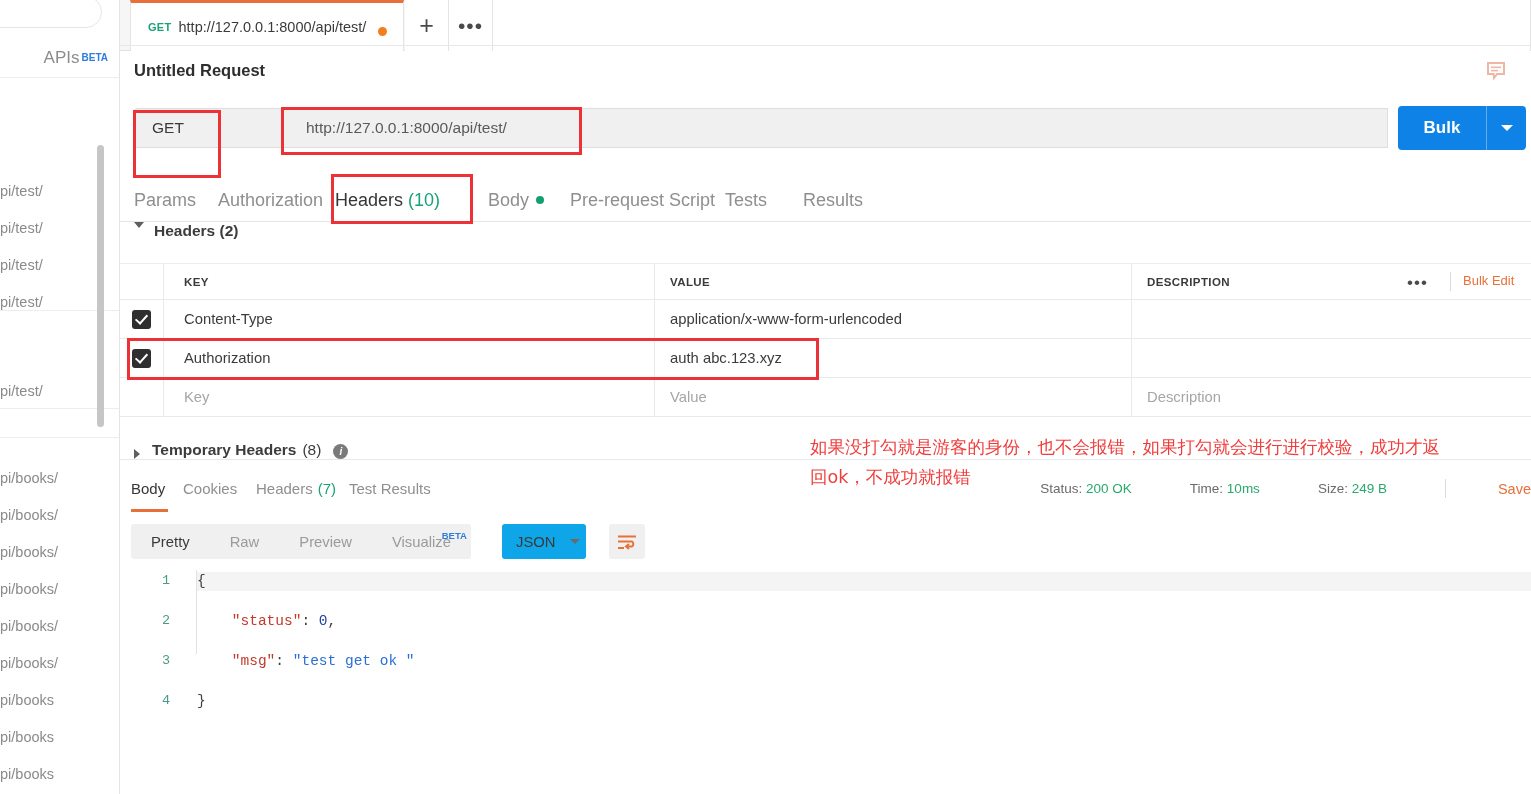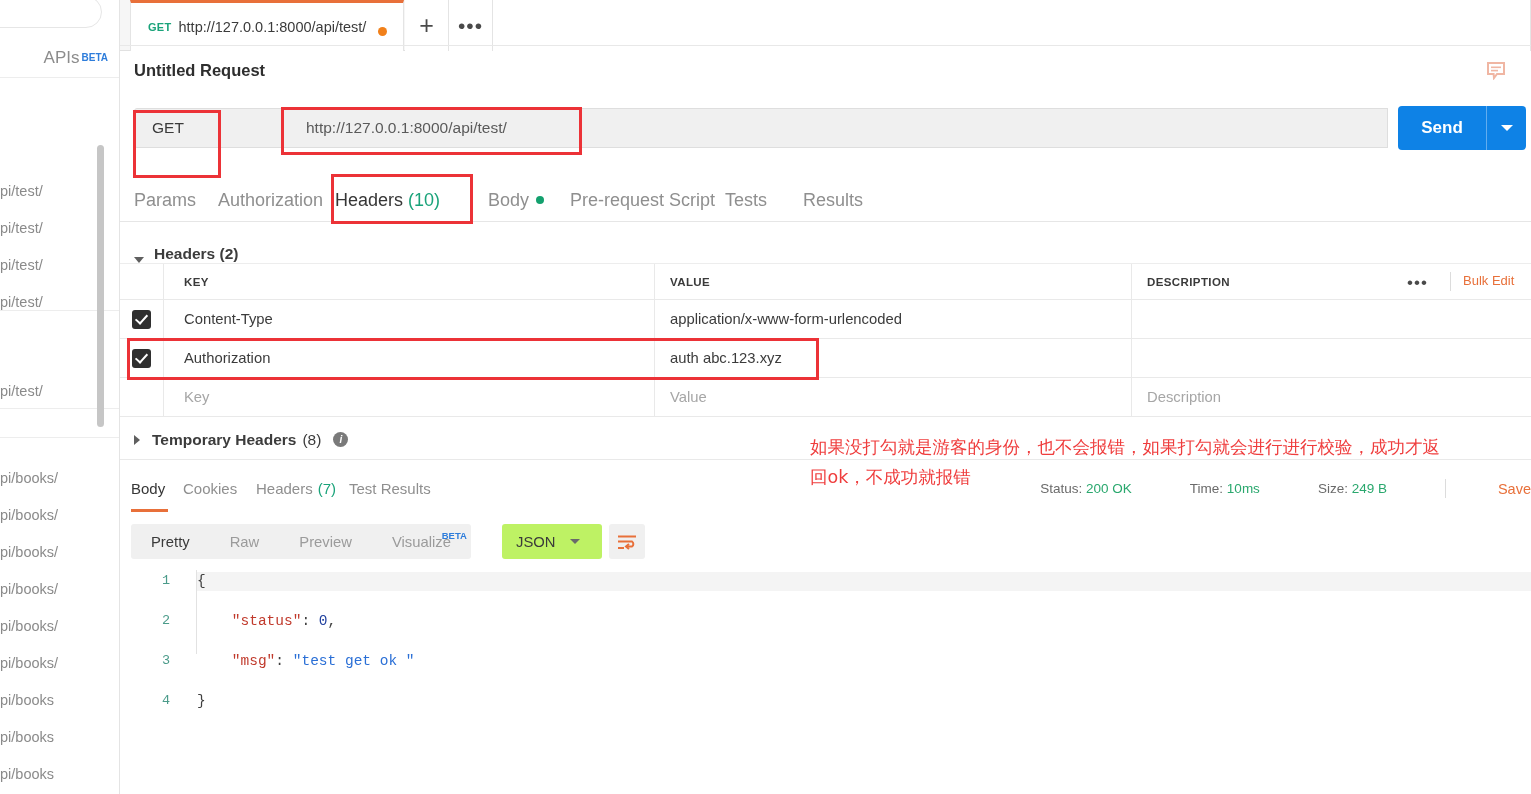--- a/index.html
+++ b/index.html
@@ -151,21 +151,21 @@
   }
   .rt.active { color: #363636; }
   .rt .cnt { color: #1aa37a; margin-left: 5px; }
   .rt .dot {
     width: 8px; height: 8px; border-radius: 50%; background: #13a06e; margin-left: 7px;
   }
 
   
   #hdr-collapse {
     position: absolute; left: 0; top: 222px; width: 1411px; height: 42px;
-    display: flex; align-items: flex-end; padding-left: 14px;
+    display: flex; align-items: flex-start; padding-left: 14px;
     border-bottom: 1px solid #ededed;
   }
   .tri-down {
     width: 0; height: 0; border-left: 5px solid transparent;
     border-right: 5px solid transparent; border-top: 6px solid #5f5f5f; margin-right: 10px;
   }
   .tri-right {
     width: 0; height: 0; border-top: 5px solid transparent;
     border-bottom: 5px solid transparent; border-left: 6px solid #5f5f5f; margin-right: 12px;
   }
@@ -204,21 +204,21 @@
   }
   #hdr-dots {
     position: absolute; left: 1287px; top: 9px; font-size: 17px; color: #4a4a4a; letter-spacing: 1px;
   }
   #hdr-vdiv { position: absolute; left: 1330px; top: 8px; width: 1px; height: 19px; background: #dcdcdc; }
   #hdr-bulk { position: absolute; left: 1343px; top: 9px; font-size: 13px; color: #e8703a; }
 
   
   #temp-hdr {
     position: absolute; left: 0; top: 420px; width: 1411px; height: 40px;
-    display: flex; align-items: center; padding-left: 14px;
+    display: flex; align-items: flex-end; padding-left: 14px;
     border-bottom: 1px solid #e9e9e9;
   }
   #temp-hdr-label { font-size: 15.5px; color: #3c3c3c; font-weight: 600; }
   #temp-hdr-cnt { font-size: 15.5px; color: #3c3c3c; margin-left: 6px; }
   #info-icon {
     width: 15px; height: 15px; border-radius: 50%; background: #7a7a7a;
     color: #fff; font-size: 10px; font-weight: bold; font-style: italic;
     display: flex; align-items: center; justify-content: center; margin-left: 12px;
   }
 
@@ -255,22 +255,22 @@
     position: absolute; left: 11px; top: 6px; height: 35px;
     background: #f0f0f0; border-radius: 3px; display: flex; align-items: center;
   }
   .fmt { padding: 0 20px; font-size: 14.8px; color: #9b9b9b; position: relative; }
   .fmt.active { color: #3a3a3a; }
   .fmt .beta {
     font-size: 9.5px; font-weight: bold; color: #2e7ddb;
     position: absolute; top: -4px; right: 4px;
   }
   #json-select {
-    position: absolute; left: 382px; top: 6px; width: 100px; height: 35px;
-    background: #bef264; border-radius: 3px; display: flex; align-items: center;
+    position: absolute; left: 382px; top: 6px; width: 84px; height: 35px;
+    background: #0ea5e9; border-radius: 3px; display: flex; align-items: center;
     padding-left: 14px; font-size: 14.8px; color: #3a3a3a;
   }
   #json-caret {
     position: absolute; left: 450px; top: 21px; width: 0; height: 0;
     border-left: 5px solid transparent; border-right: 5px solid transparent;
     border-top: 5px solid #6a6a6a;
   }
   #wrap-btn {
     position: absolute; left: 489px; top: 6px; width: 36px; height: 35px;
     background: #f0f0f0; border-radius: 3px; display: flex;
@@ -384,21 +384,21 @@
           <rect x="5" y="7.8" width="7" height="1.6" fill="#f0b6a3"></rect>
         </svg>
       </div>
     </div>
 
     <div id="urlrow">
       <div id="method-box">GET</div>
       <div id="method-caret"></div>
       <div id="url-box">http://127.0.0.1:8000/api/test/</div>
       <div id="send-btn">
-        <div id="send-label">Send</div>
+        <div id="send-label">Bulk</div>
         <div id="send-div"></div>
         <div id="send-caret">
             <i></i>
           </div>
       </div>
     </div>
 
     <div id="reqtabs">
         <div class="rt" style="left: 14px;">
           <span>Params</span>

